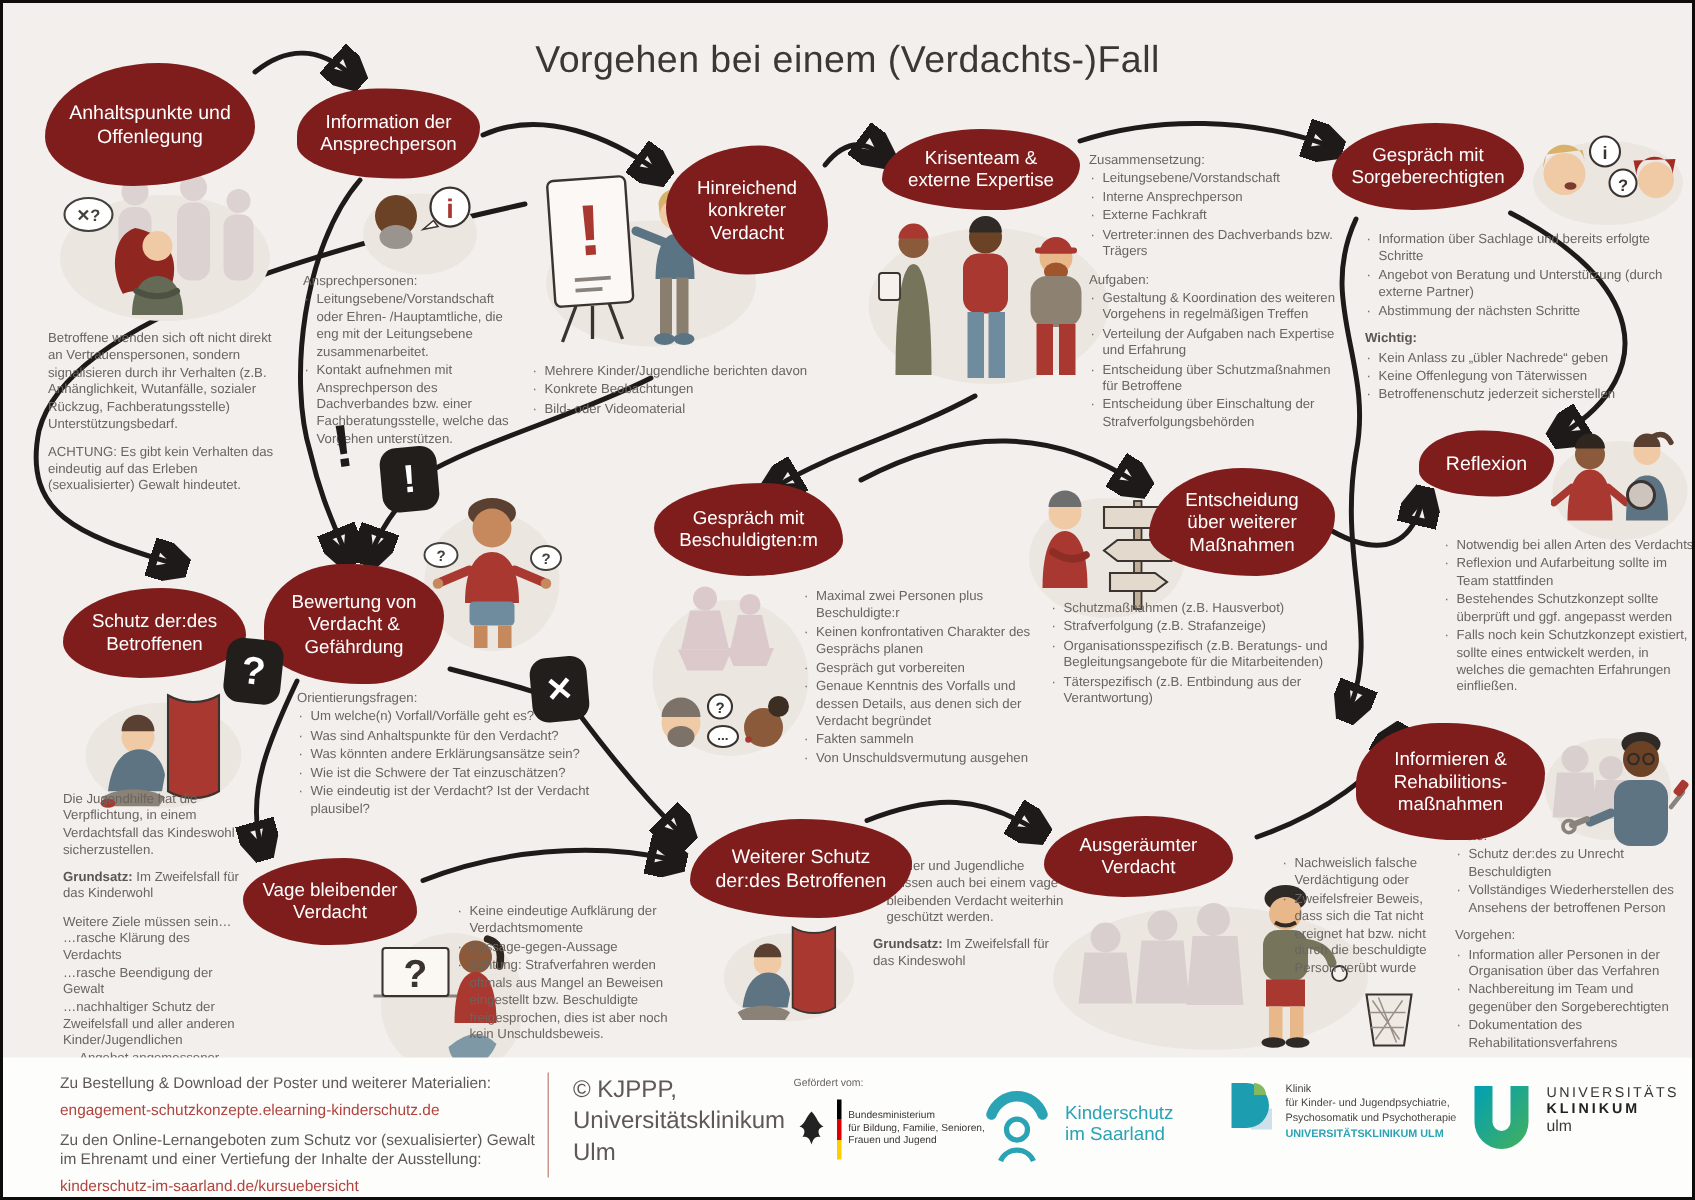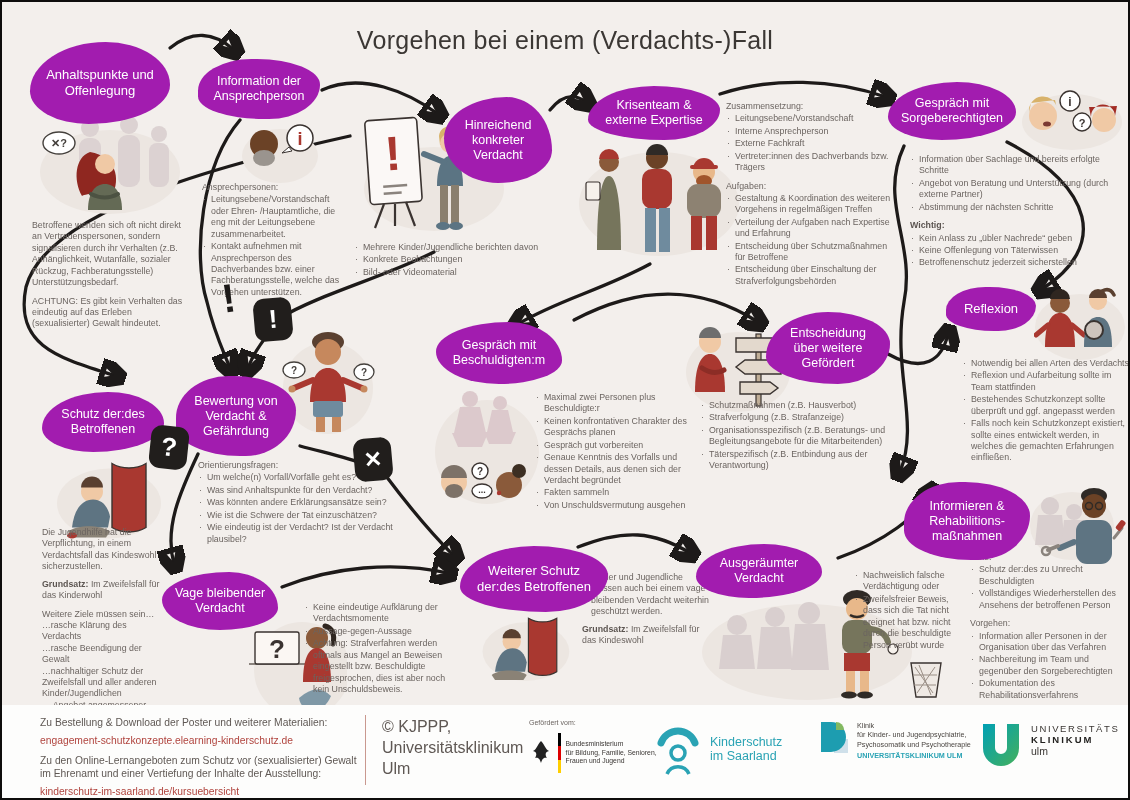--- a/index.html
+++ b/index.html
@@ -1,21 +1,21 @@
 <!DOCTYPE html>
 <html><head>
 <meta charset="utf-8">
 <style>
   html,body{margin:0;padding:0;background:#888;}
   #poster{position:relative;width:1130px;height:800px;background:#f3efec;border:2px solid #0e0d0c;
     box-sizing:border-box;font-family:"Liberation Sans",sans-serif;overflow:hidden;}
   .title{position:absolute;top:24px;left:0;width:100%;text-align:center;font-size:25px;
     font-weight:500;color:#3b3734;letter-spacing:.3px;}
   
-  .node{position:absolute;background:#a21caf;color:#fff;display:flex;align-items:center;justify-content:center;
+  .node{position:absolute;background:#7f1d1d;color:#fff;display:flex;align-items:center;justify-content:center;
     text-align:center;font-weight:500;font-size:12.5px;line-height:1.2;padding:8px 10px;box-sizing:border-box;z-index:6;}
   .b1{border-radius:54% 46% 58% 42%/60% 52% 48% 40%;}
   .b2{border-radius:46% 54% 44% 56%/55% 45% 60% 40%;}
   .b3{border-radius:58% 42% 50% 50%/48% 62% 38% 52%;}
   .b4{border-radius:50% 50% 42% 58%/62% 44% 56% 38%;}
   
   .tb{position:absolute;color:#6b6460;font-size:8.8px;line-height:1.3;z-index:5;}
   .tb .hd{margin:0 0 1px;}
   .tb .sp{margin-top:7px;}
   .bold{font-weight:700;color:#5c5551;}
@@ -316,21 +316,21 @@
     </div>
   <div class="glyph" style="left:220px;top:274px;font-size:40px;transform:rotate(-8deg)">!</div>
 
   <div class="node b1" style="left:28px;top:40px;width:140px;height:82px;font-size:13px">Anhaltspunkte und Offenlegung</div>
   <div class="node b2" style="left:196px;top:57px;width:122px;height:60px">Information der Ansprechperson</div>
   <div class="node b3" style="left:442px;top:95px;width:108px;height:86px">Hinreichend konkreter Verdacht</div>
   <div class="node b4" style="left:586px;top:84px;width:132px;height:54px">Krisenteam &amp; externe Expertise</div>
   <div class="node b1" style="left:886px;top:80px;width:128px;height:58px">Gespräch mit Sorgeberechtigten</div>
   <div class="node b2" style="left:944px;top:285px;width:90px;height:44px;font-size:13px">Reflexion</div>
   <div class="node b3" style="left:434px;top:320px;width:126px;height:62px">Gespräch mit Beschuldigten:m</div>
-  <div class="node b4" style="left:764px;top:310px;width:124px;height:72px">Entscheidung über weitere Gefördert</div>
+  <div class="node b4" style="left:764px;top:310px;width:124px;height:72px">Entscheidung über weiterer Maßnahmen</div>
   <div class="node b1" style="left:40px;top:390px;width:122px;height:60px">Schutz der:des Betroffenen</div>
   <div class="node b2" style="left:174px;top:374px;width:120px;height:80px">Bewertung von Verdacht &amp; Gefährdung</div>
   <div class="node b3" style="left:160px;top:570px;width:116px;height:58px">Vage bleibender Verdacht</div>
   <div class="node b4" style="left:458px;top:544px;width:148px;height:66px;font-size:13px">Weiterer Schutz der:des Betroffenen</div>
   <div class="node b1" style="left:694px;top:542px;width:126px;height:54px">Ausgeräumter Verdacht</div>
   <div class="node b2" style="left:902px;top:480px;width:126px;height:78px">Informieren &amp; Rehabilitions- maßnahmen</div>
 
   <div class="tb" style="left:30px;top:218px;width:154px">
     <div>Betroffene wenden sich oft nicht direkt an Vertrauenspersonen, sondern signalisieren durch ihr Verhalten (z.B. Anhänglichkeit, Wutanfälle, sozialer Rückzug, Fachberatungsstelle) Unterstützungsbedarf.</div>
     <div class="sp">ACHTUNG: Es gibt kein Verhalten das eindeutig auf das Erleben (sexualisierter) Gewalt hindeutet.</div>

